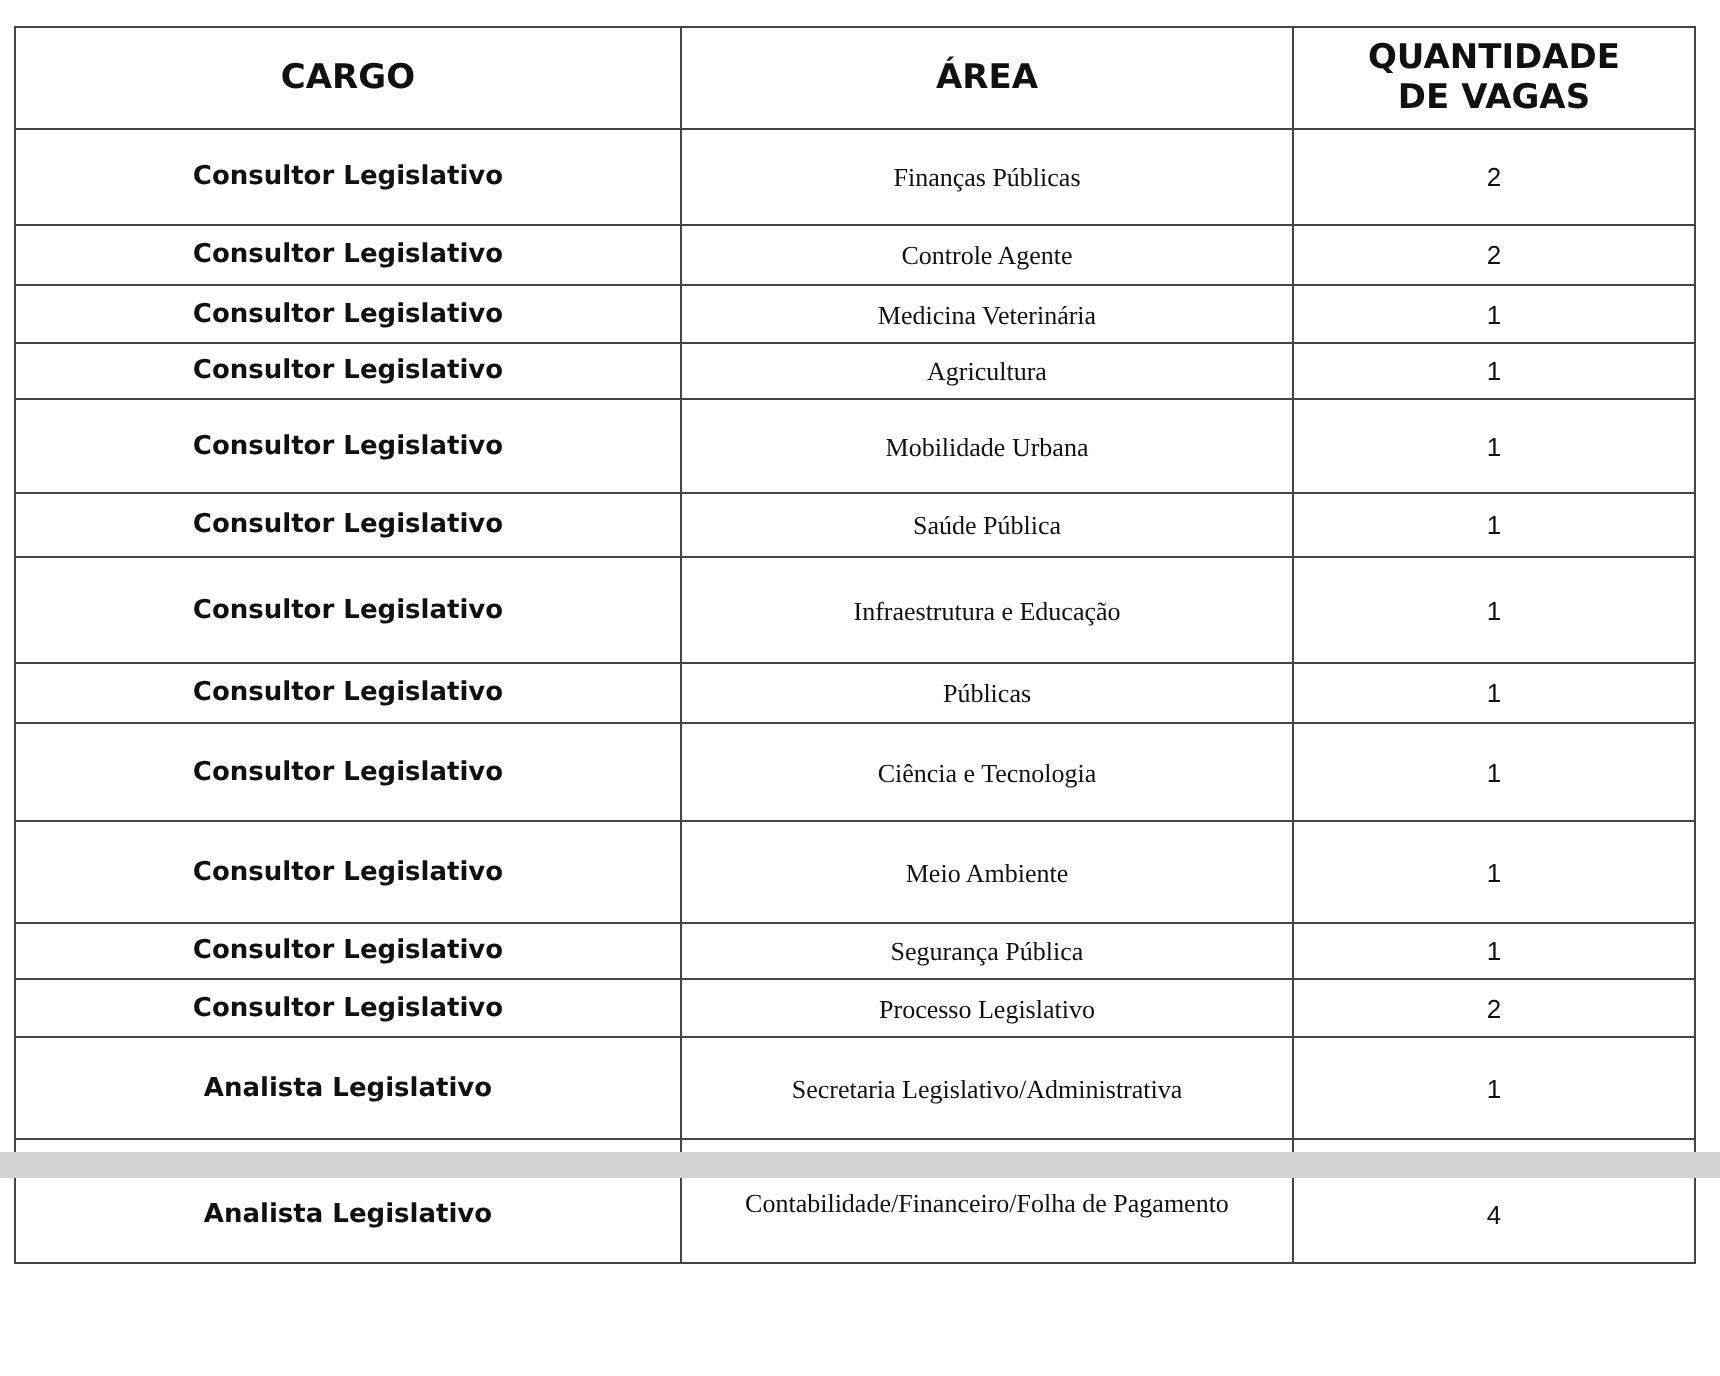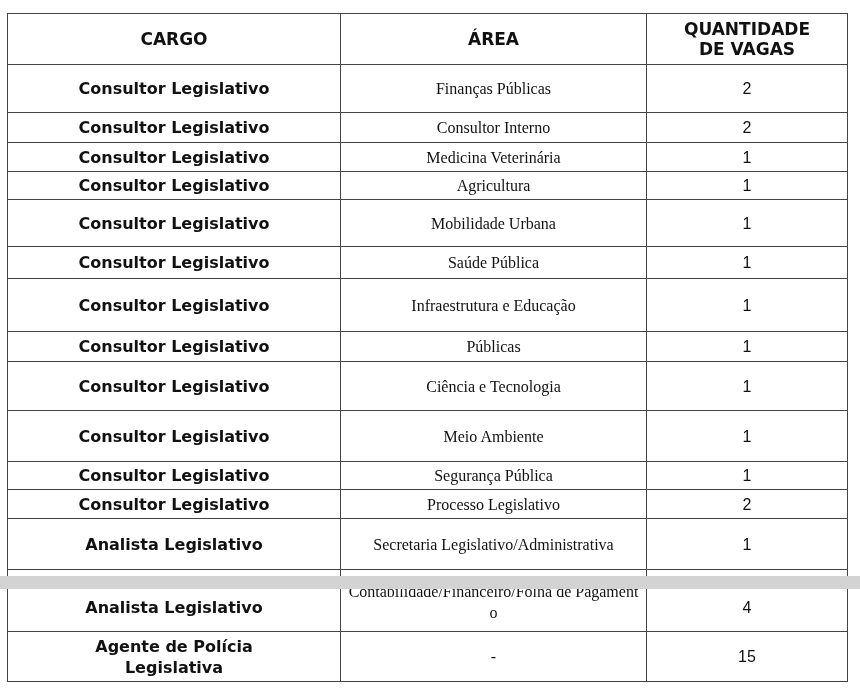--- a/index.html
+++ b/index.html
@@ -19,21 +19,21 @@
     top: 13px;
     width: 840px;
     border-collapse: collapse;
     table-layout: fixed;
   }
   table.vagas th, table.vagas td {
     border: 1.5px solid #444;
     text-align: center;
     vertical-align: middle;
     padding: 0 4px;
-    font-size: 16px;
+    font-size: 13px;
     line-height: 21px;
   }
   table.vagas th {
     font-weight: bold;
     font-size: 17px;
   }
   col.c-cargo { width: 333px; }
   col.c-area { width: 306px; }
   col.c-qtd { width: 201px; }
   td.cargo {
@@ -75,21 +75,21 @@
     </tr>
   </thead>
   <tbody>
     <tr style="height:48px">
       <td class="cargo">Consultor Legislativo</td>
       <td class="area">Finanças Públicas</td>
       <td class="qtd">2</td>
     </tr>
     <tr style="height:30px">
       <td class="cargo">Consultor Legislativo</td>
-      <td class="area">Consultor Interno</td>
+      <td class="area">Controle Agente</td>
       <td class="qtd">2</td>
     </tr>
     <tr style="height:29px">
       <td class="cargo">Consultor Legislativo</td>
       <td class="area">Medicina Veterinária</td>
       <td class="qtd">1</td>
     </tr>
     <tr style="height:28px">
       <td class="cargo">Consultor Legislativo</td>
       <td class="area">Agricultura</td>
@@ -142,23 +142,16 @@
       </td>
       <td class="qtd">1</td>
     </tr>
     <tr style="height:62px">
       <td class="cargo" style="padding-top:14px">Analista Legislativo</td>
       <td class="area" style="padding-top:2px">
         <span style="display:inline-block;width:292px;word-break:break-all">Contabilidade/Financeiro/Folha de Pagamento</span>
       </td>
       <td class="qtd" style="padding-top:14px">4</td>
     </tr>
-    <tr style="height:50px">
-      <td class="cargo">
-        <span style="display:inline-block;width:200px">Agente de Polícia Legislativa</span>
-      </td>
-      <td class="area">-</td>
-      <td class="qtd">15</td>
-    </tr>
   </tbody>
 </table>
 
 <div class="overlay-band"></div>
 
 </body></html>

